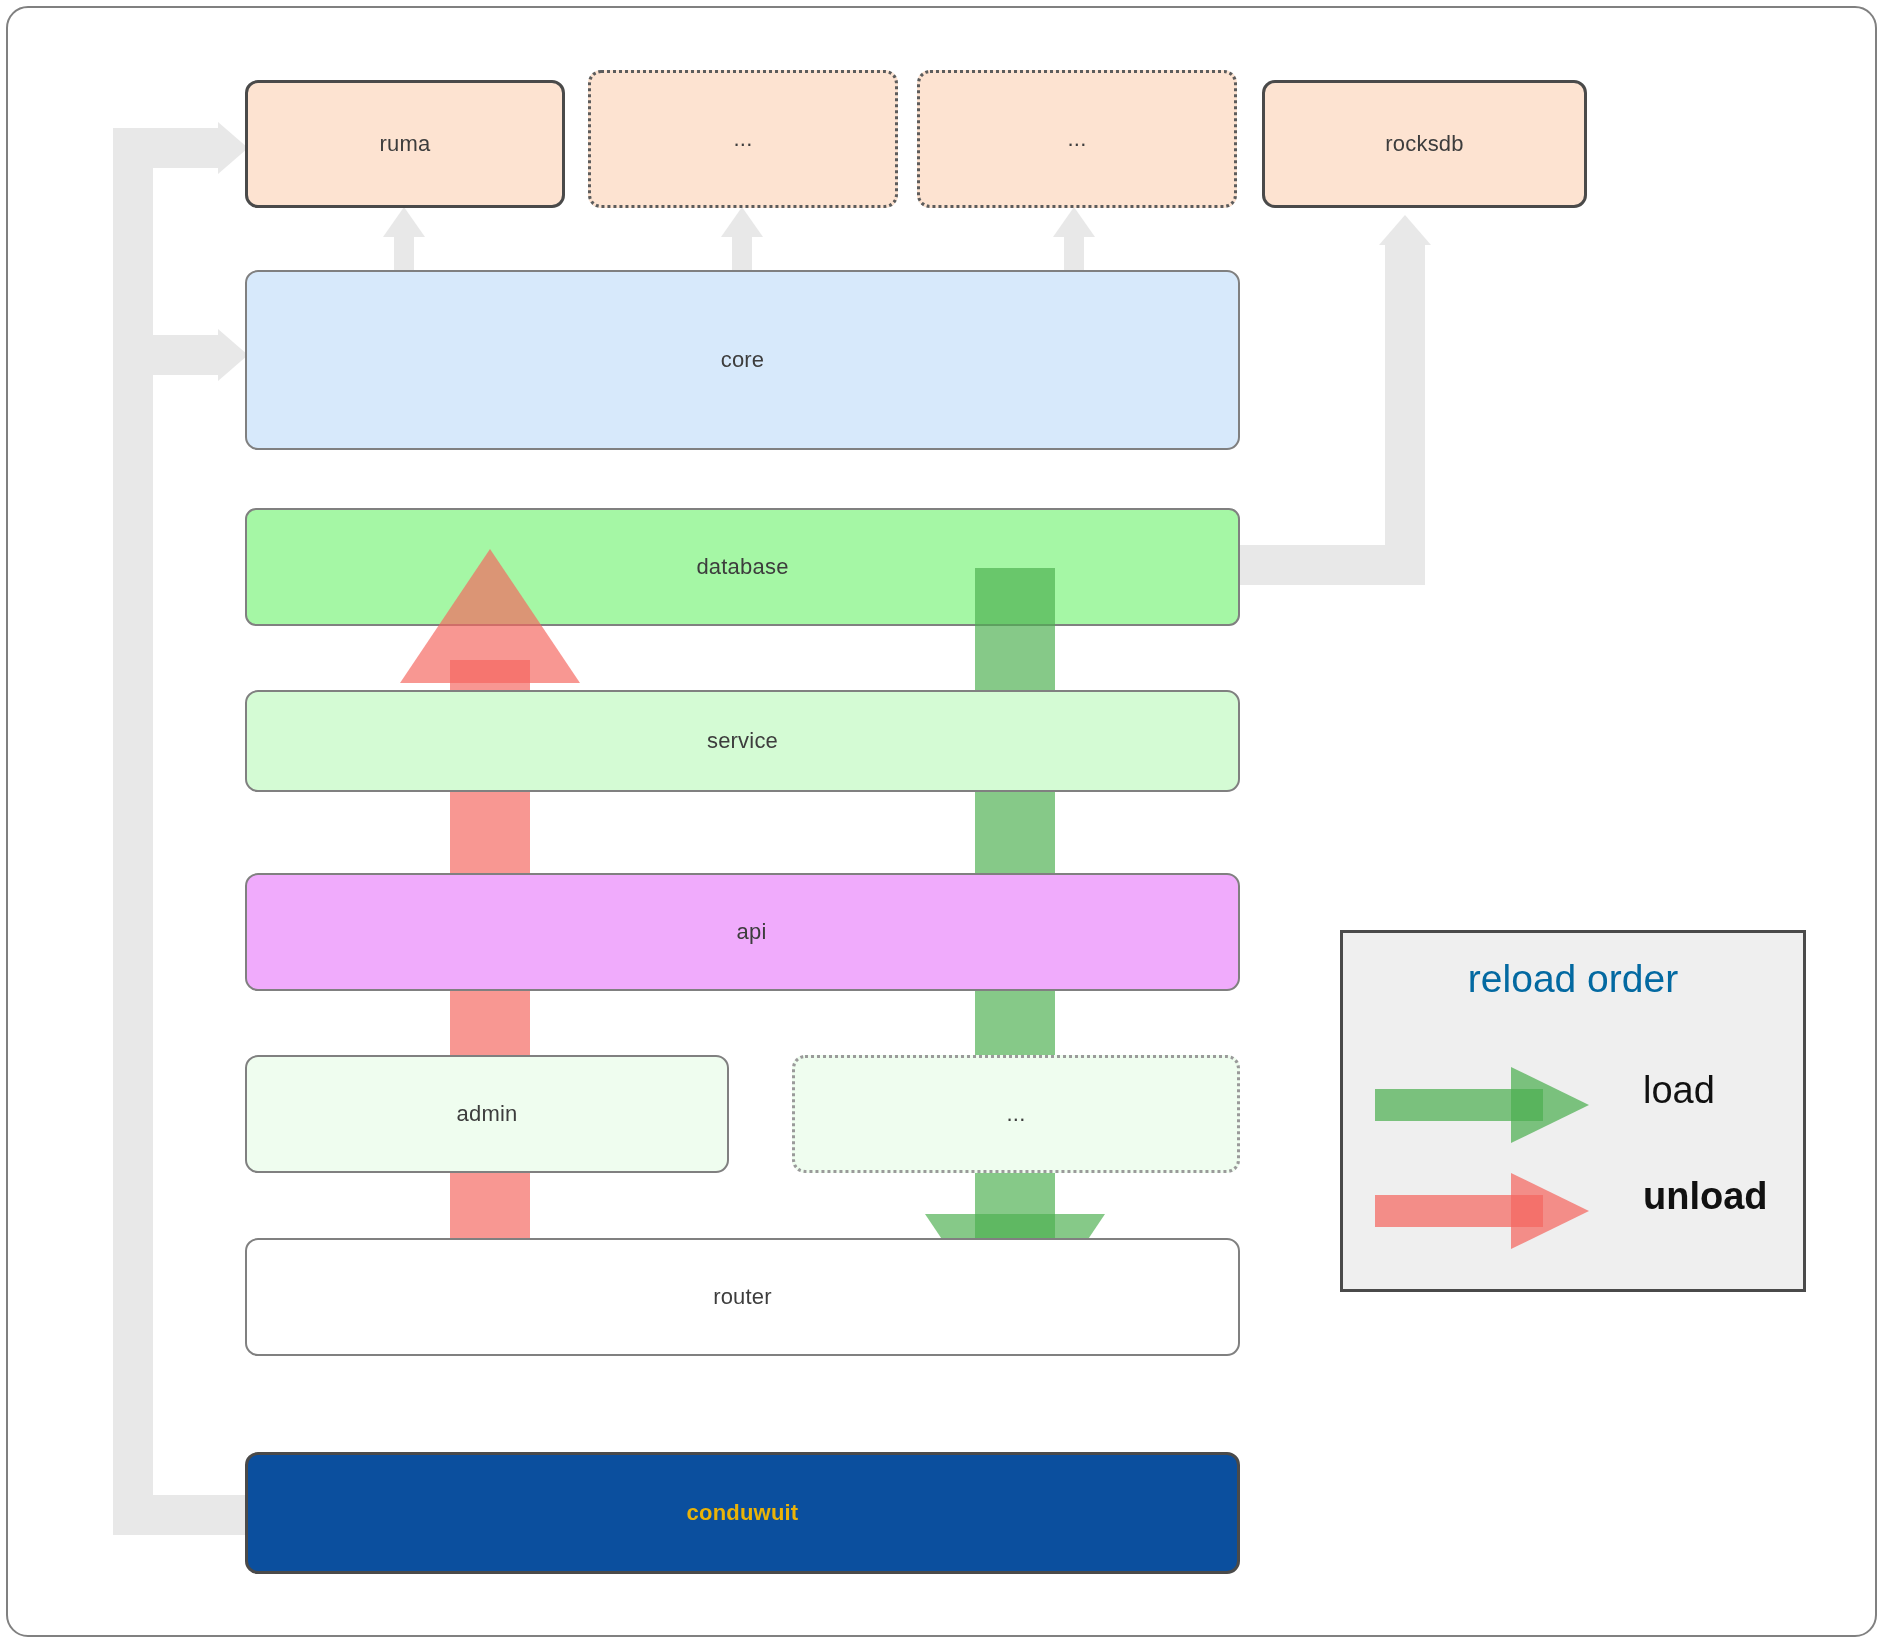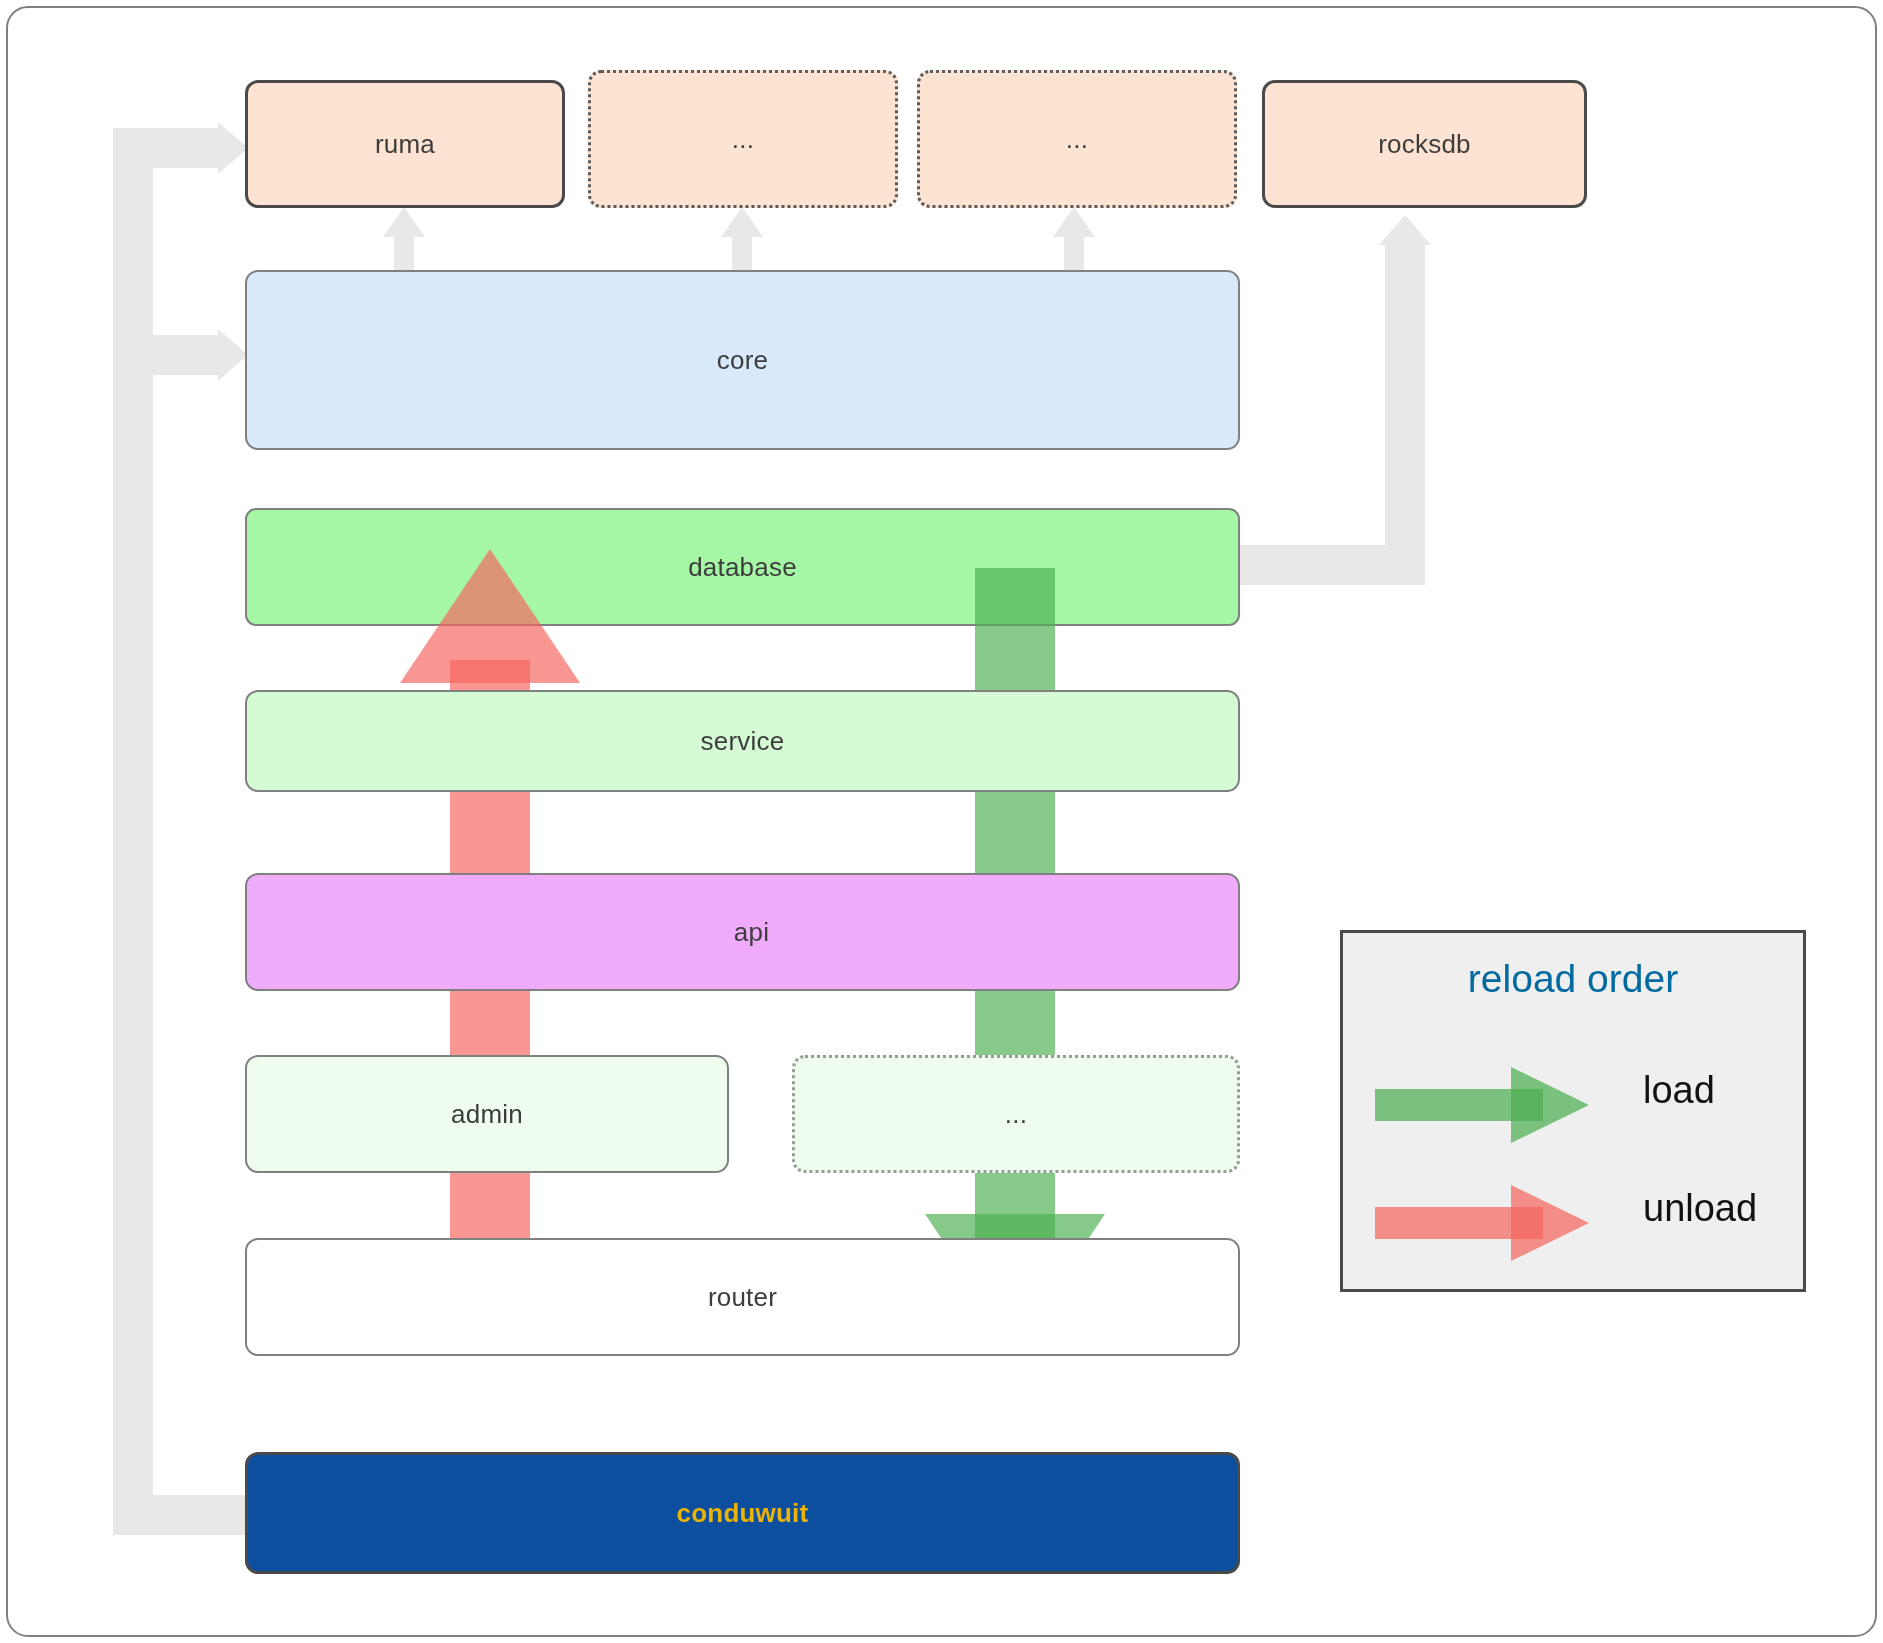--- a/index.html
+++ b/index.html
@@ -27,21 +27,21 @@
   }
 
   
   .node{
     position:absolute;
     box-sizing:border-box;
     display:flex;
     align-items:center;
     justify-content:center;
     border-radius:13px;
-    font-size:26px;
+    font-size:22px;
     color:#3d3d3d;
     letter-spacing:.2px;
     white-space:nowrap;
   }
   .node.solid-dark{ border:3px solid #4a4a4a; }
   .node.solid-gray{ border:2px solid #808080; }
   .node.dotted{ border:3px dotted #5c5c5c; }
   .node.dotted-gray{ border:3px dotted #9a9a9a; }
 
   
@@ -228,20 +228,20 @@
 
   <div id="legend">
     <div id="legend-title">reload order</div>
 
     <div class="leg-row" style="top:122px;">
       <div class="leg-shaft load"></div>
       <div class="leg-head load"></div>
       <div class="leg-label">load</div>
     </div>
 
-    <div class="leg-row" style="top:240px;">
+    <div class="leg-row" style="top:228px;font-weight:bold;">
       <div class="leg-shaft unload"></div>
       <div class="leg-head unload"></div>
       <div class="leg-label">unload</div>
     </div>
   </div>
 
 </div>
 
 </body></html>

